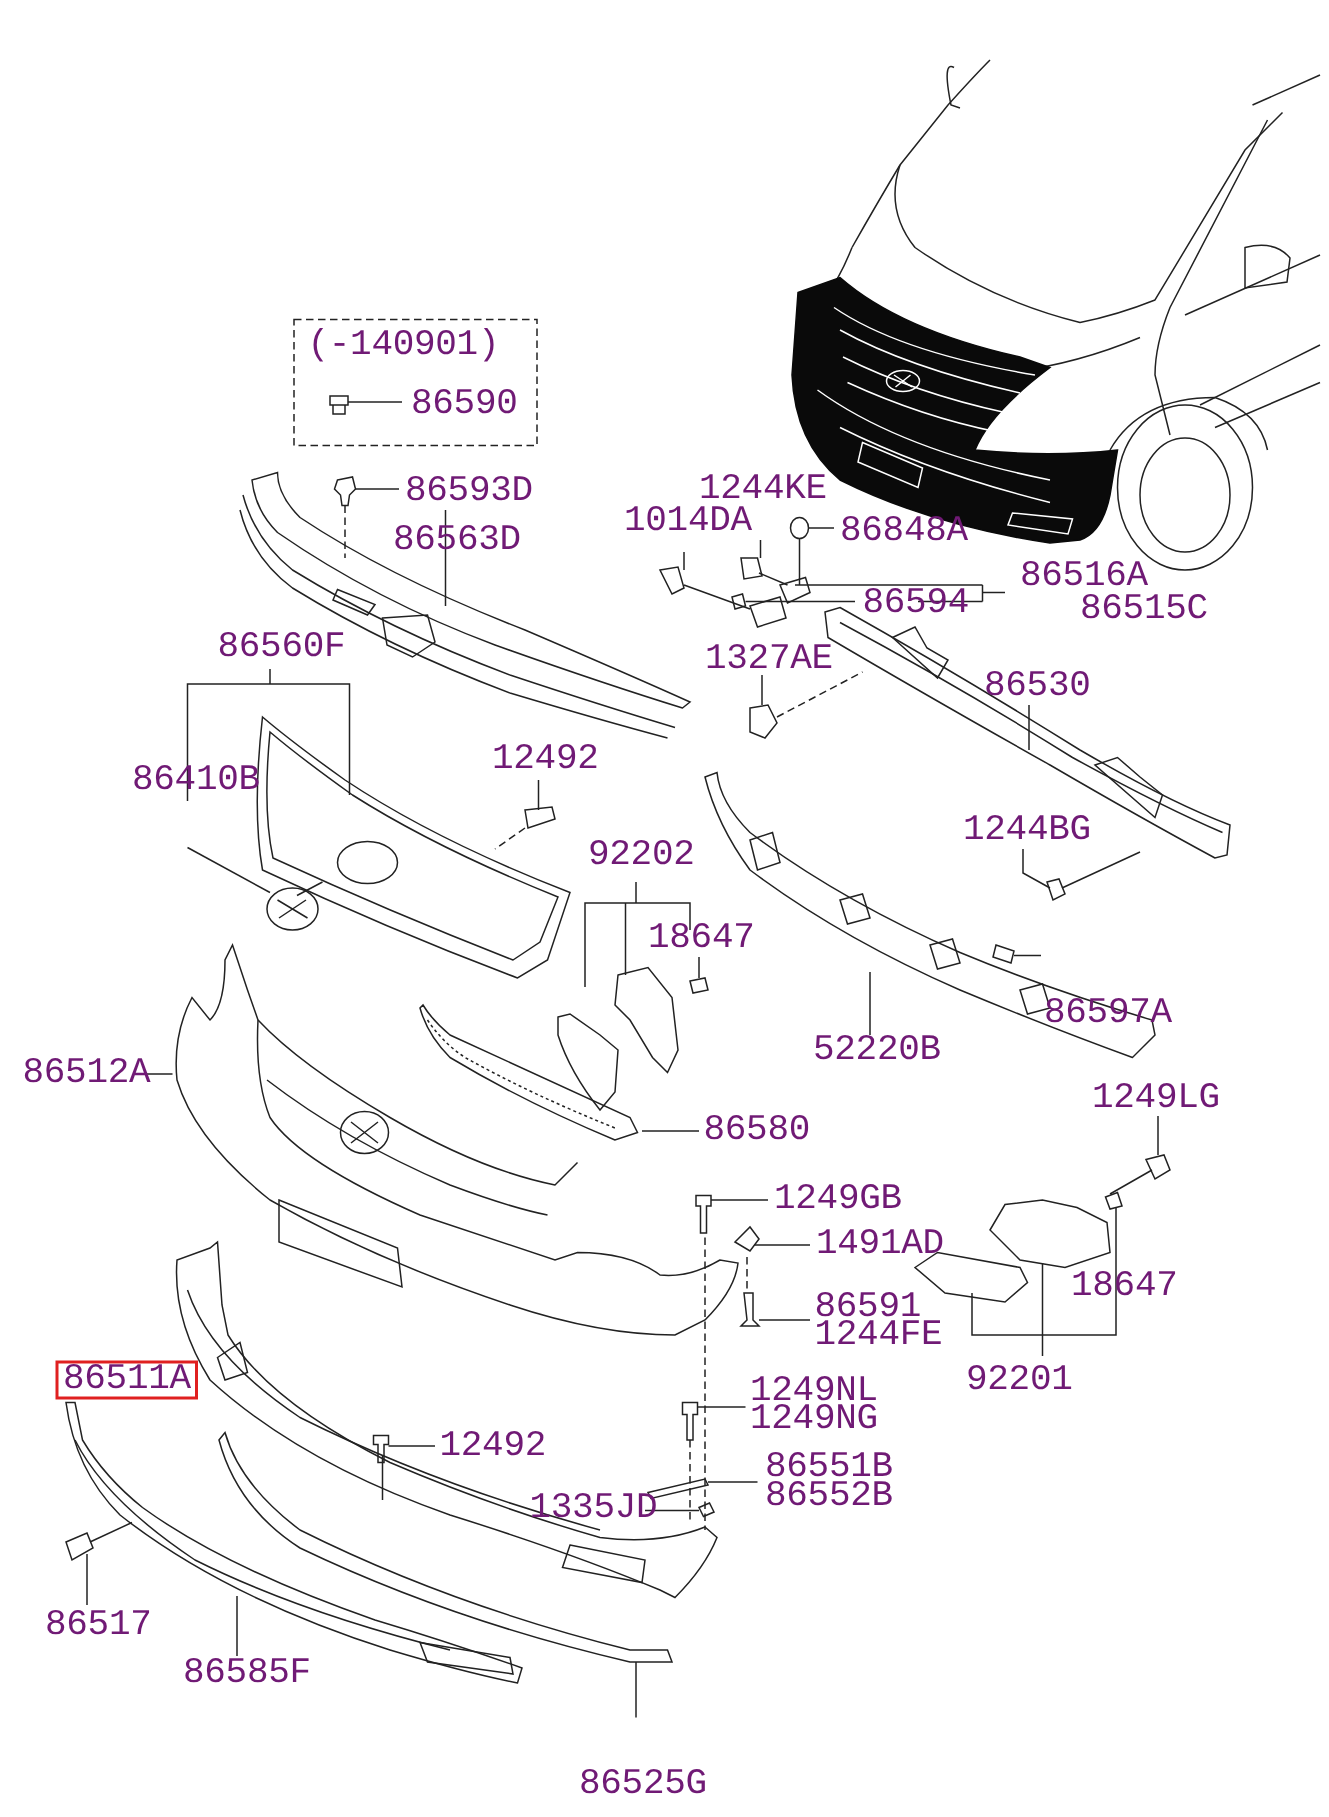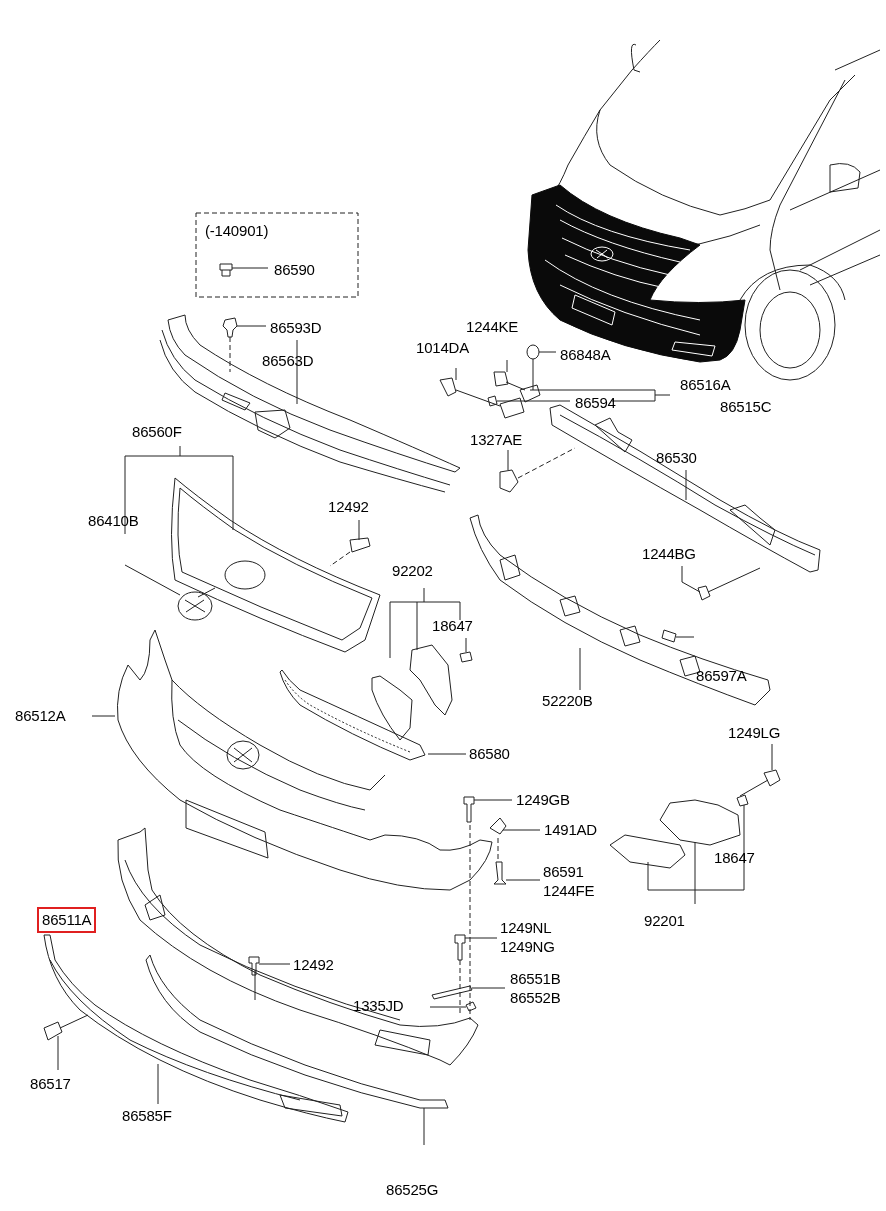--- a/index.html
+++ b/index.html
@@ -1,20 +1,20 @@
 <!DOCTYPE html>
 <html><head>
 <meta charset="utf-8">
 <style>
   html, body { margin:0; padding:0; background:#ffffff; }
   body { width:886px; height:1211px; position:relative; overflow:hidden;
          font-family:"Liberation Sans", sans-serif; }
   #diagram { position:absolute; left:0; top:0; width:886px; height:1211px; }
-  .lbl { position:absolute; font-family:Liberation Sans, sans-serif; font-size:15px;
-         color:#000000; line-height:20px; white-space:nowrap; letter-spacing:-0.2px; }
+  .lbl { position:absolute; font-family:Liberation Mono, monospace; font-size:24px;
+         color:#701a75; line-height:20px; white-space:nowrap; letter-spacing:-0.2px; }
   .lbl2 { line-height:19px; }
   .hl { outline:2px solid #e02020; outline-offset:1px; padding:0 2px; }
   svg .part { fill:none; stroke:#222; stroke-width:1; }
   svg .lead { fill:none; stroke:#222; stroke-width:1; }
   svg .dash { fill:none; stroke:#222; stroke-width:1; stroke-dasharray:5 3; }
   svg .black { fill:#0a0a0a; stroke:#0a0a0a; }
   svg .white { fill:none; stroke:#fff; stroke-width:1; }
 </style>
 </head>
 <body>
@@ -216,21 +216,21 @@
     <line class="lead" x1="460" y1="614" x2="460" y2="620"></line>
     <line class="lead" x1="580" y1="688" x2="580" y2="690"></line>
   </g>
 </svg>
 
 <div class="lbl" style="left:205px;top:221px;">(-140901)</div>
 <div class="lbl" style="left:274px;top:260px;">86590</div>
 
 <div class="lbl" style="left:270px;top:318px;">86593D</div>
 <div class="lbl" style="left:262px;top:351px;">86563D</div>
-<div class="lbl" style="left:132px;top:422px;">86560F</div>
+<div class="lbl" style="left:145px;top:422px;">86560F</div>
 <div class="lbl" style="left:88px;top:511px;">86410B</div>
 <div class="lbl" style="left:328px;top:497px;">12492</div>
 
 <div class="lbl" style="left:466px;top:317px;">1244KE</div>
 <div class="lbl" style="left:416px;top:338px;">1014DA</div>
 <div class="lbl" style="left:560px;top:345px;">86848A</div>
 <div class="lbl lbl2" style="left:680px;top:375px;">86516A</div>
 <div class="lbl lbl2" style="left:720px;top:397px;">86515C</div>
 <div class="lbl" style="left:575px;top:393px;">86594</div>
 <div class="lbl" style="left:470px;top:430px;">1327AE</div>

